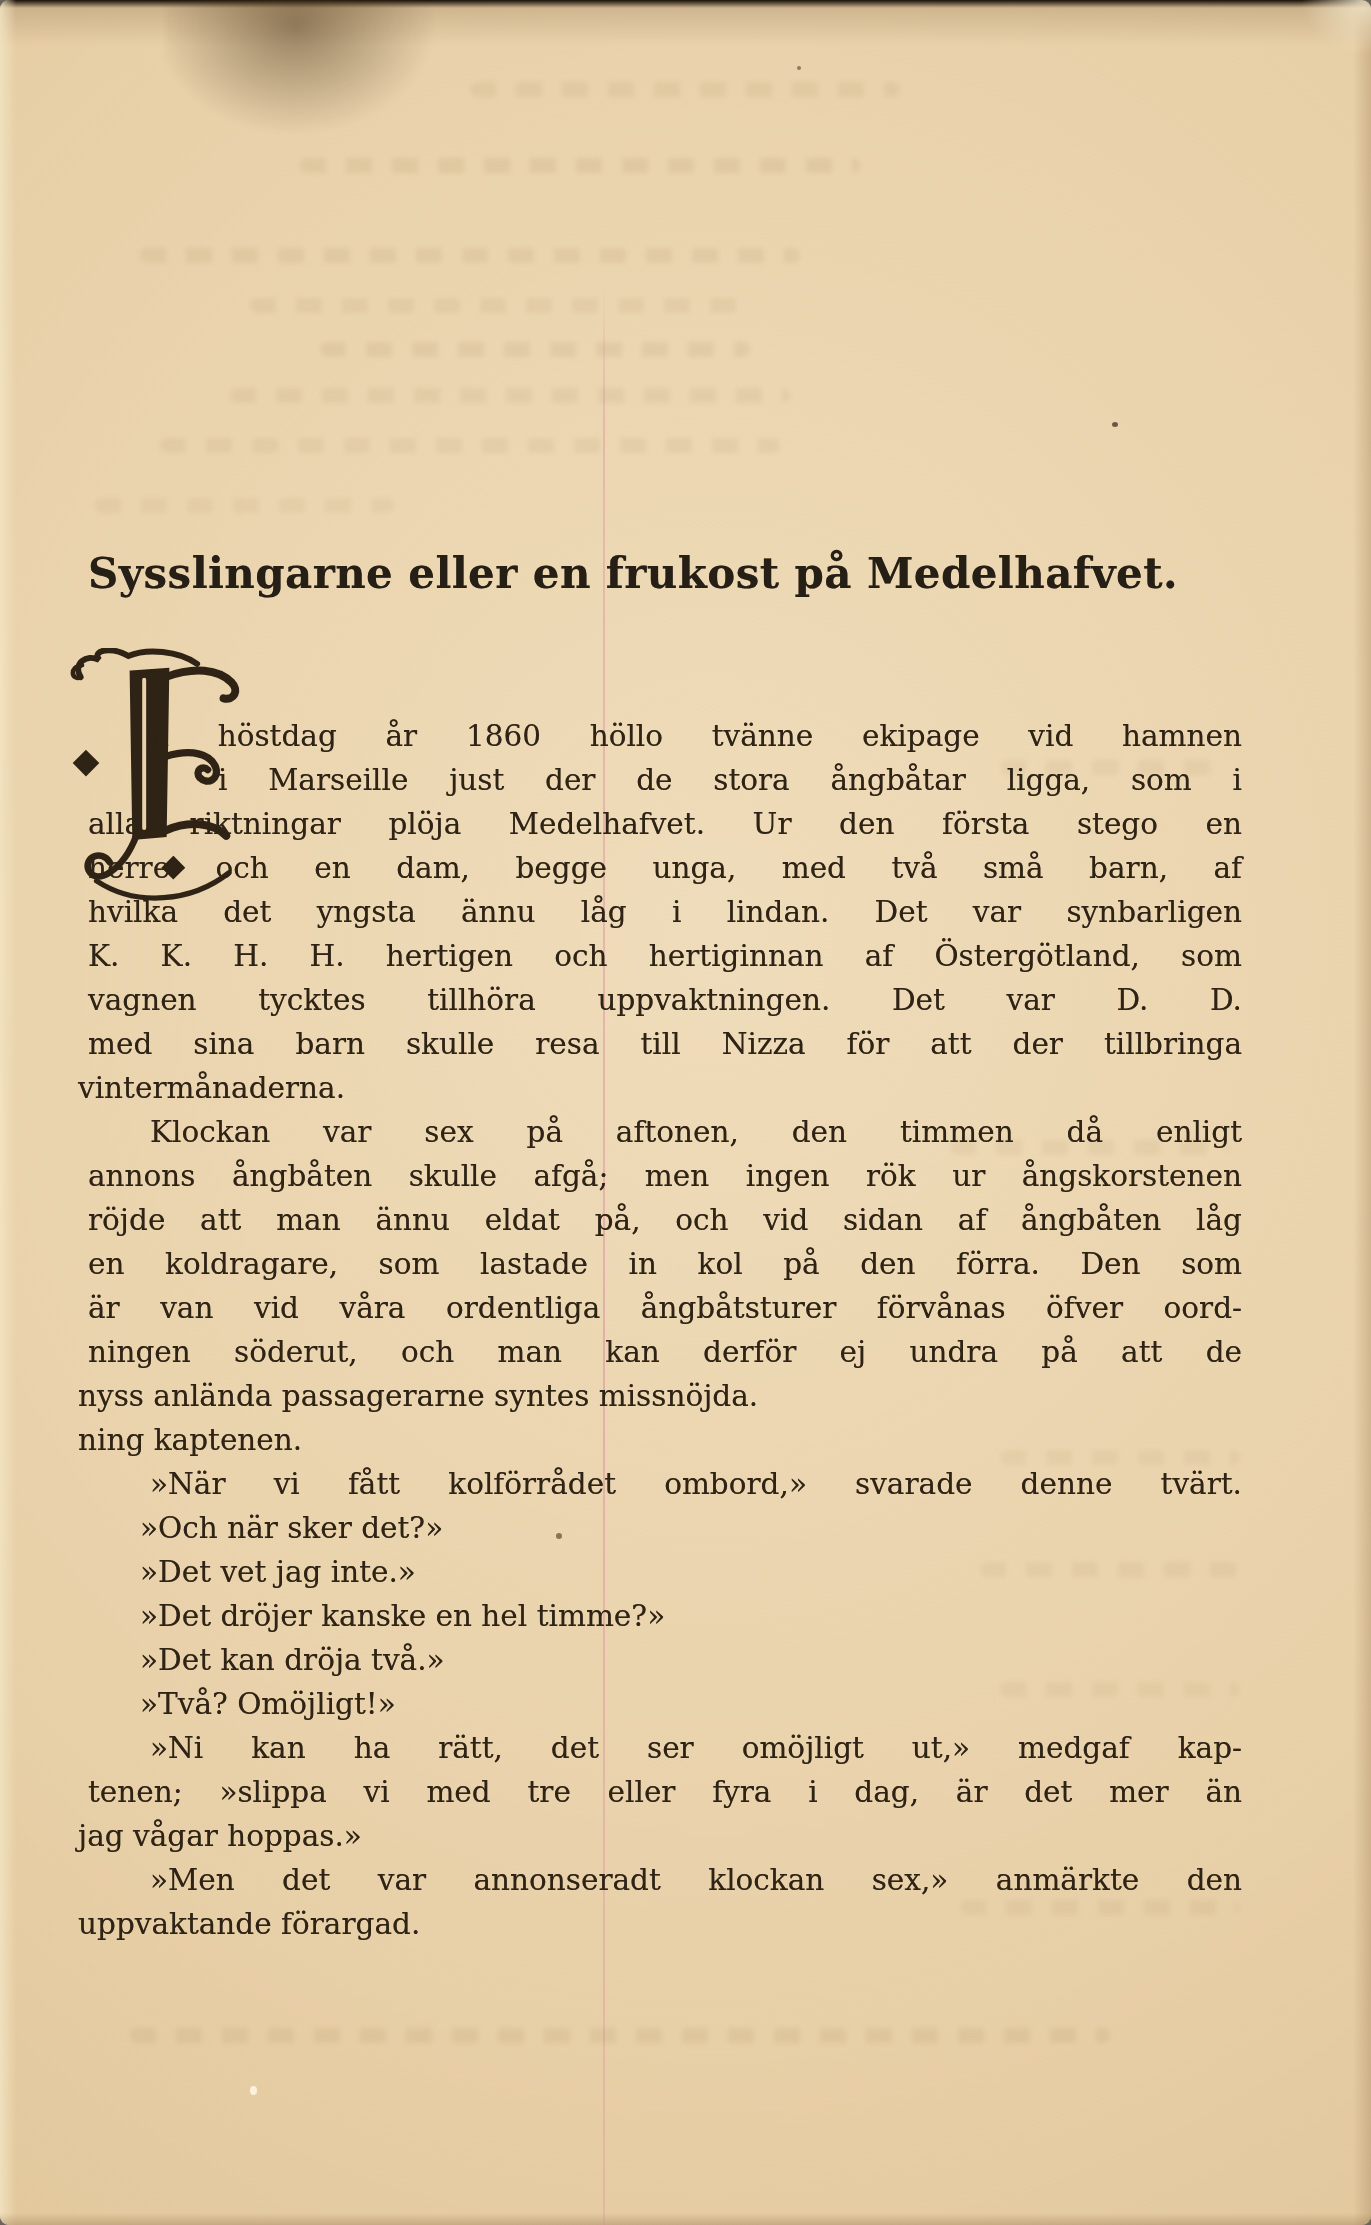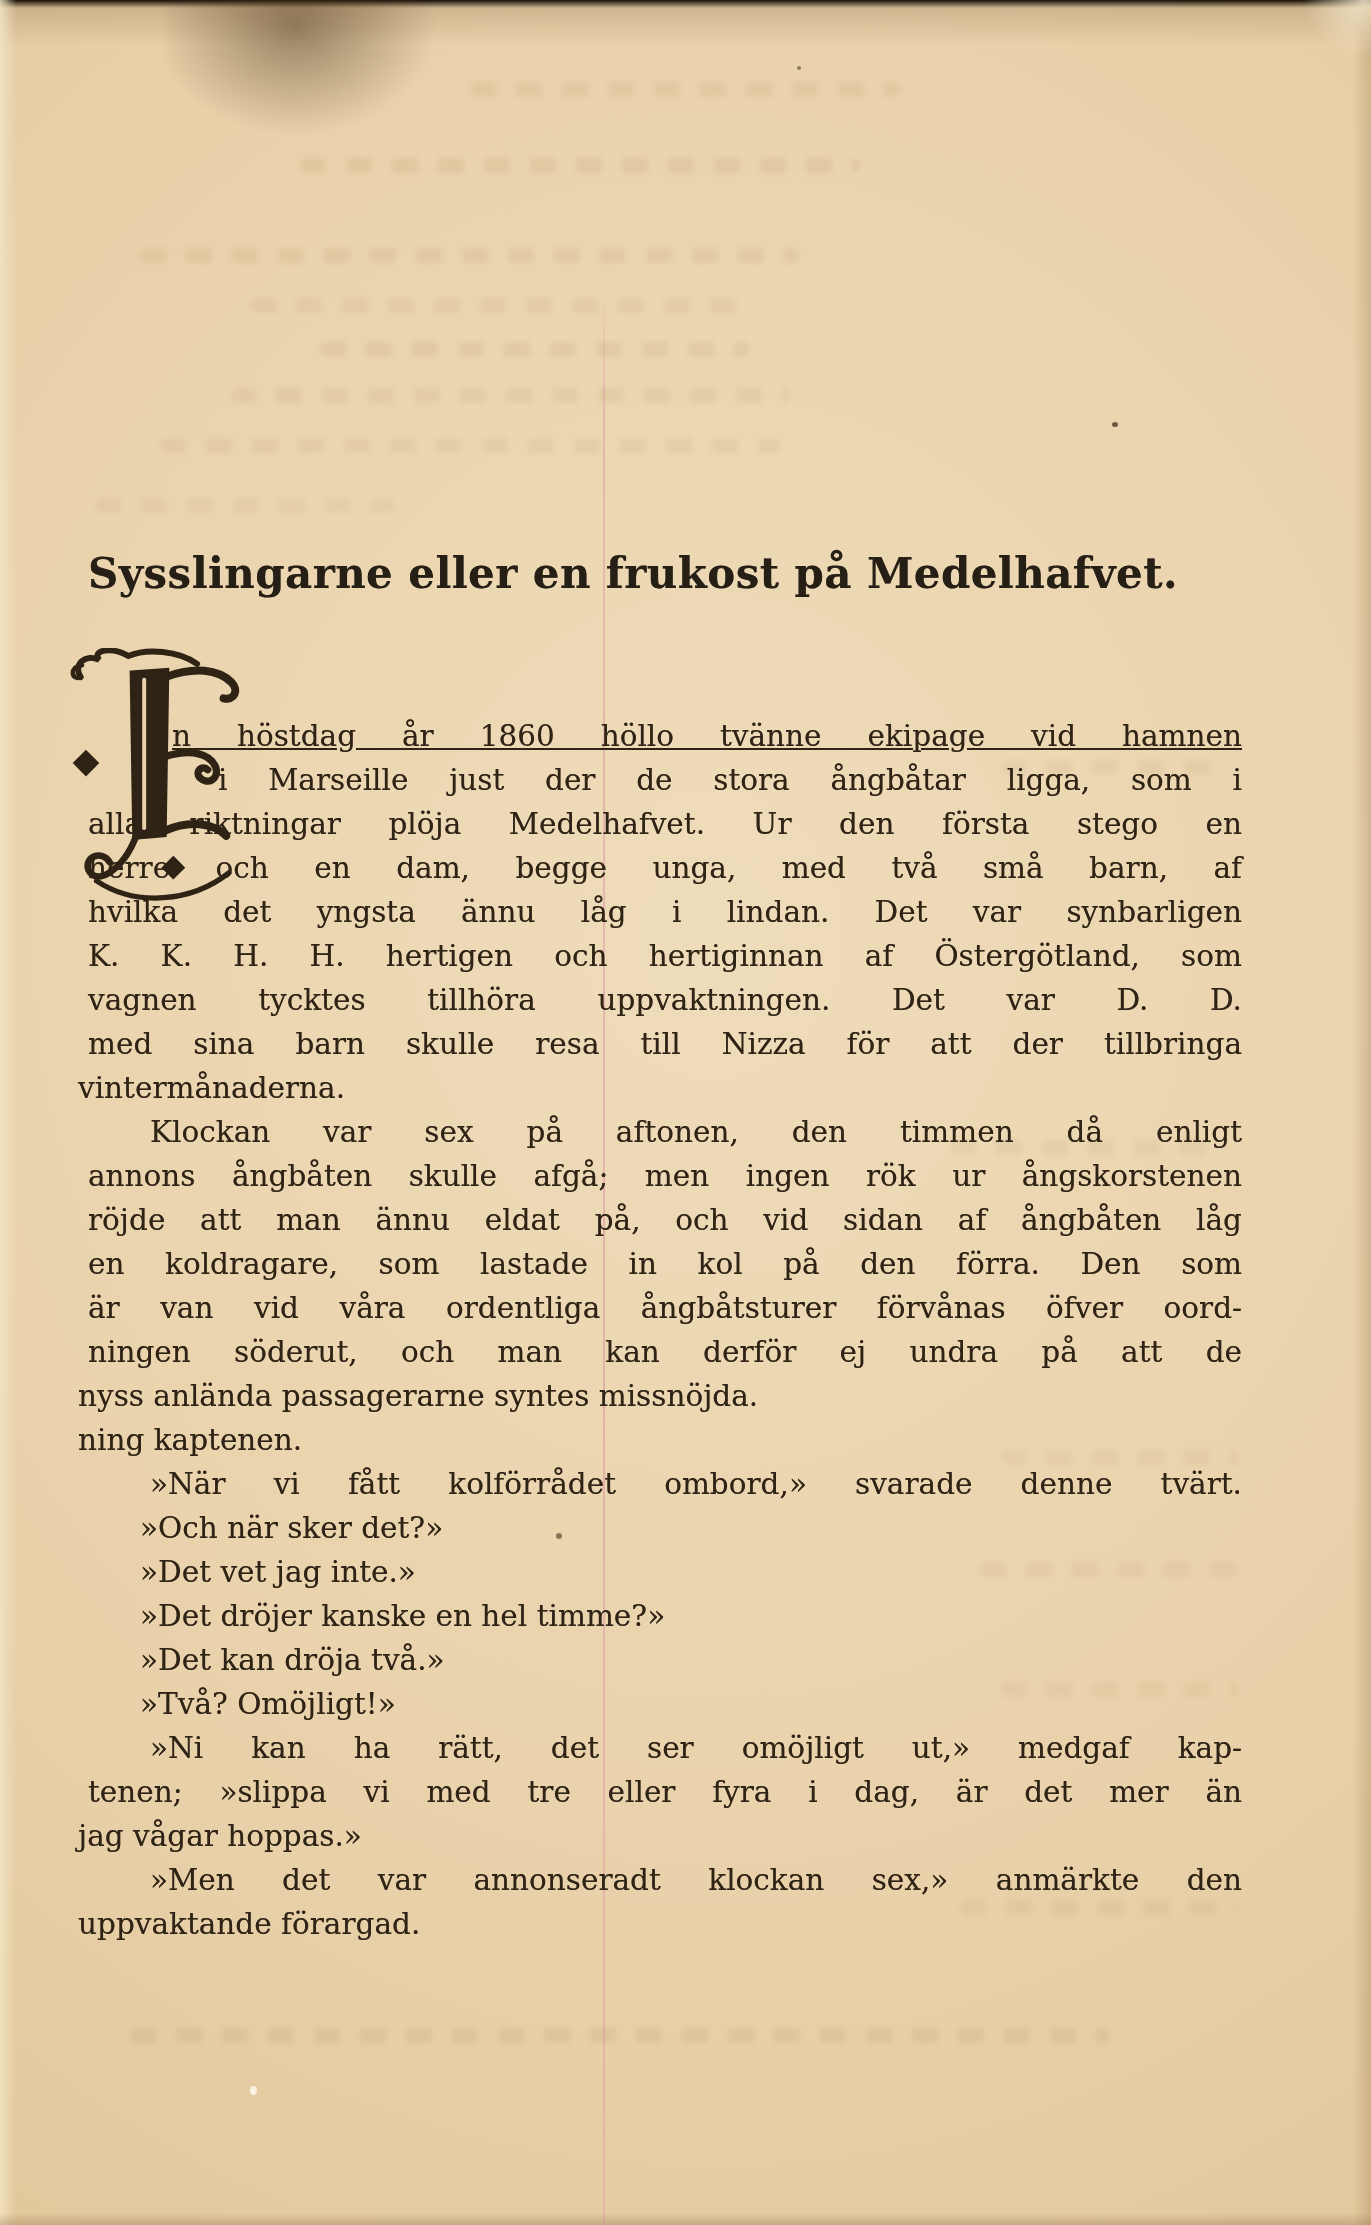--- a/index.html
+++ b/index.html
@@ -4,20 +4,21 @@
 <style>
   html,body{margin:0;padding:0;background:#6b645c;}
   .page{
     position:relative;
     width:1371px;height:2225px;
     margin:0 auto;
     overflow:hidden;
     background:radial-gradient(130% 90% at 52% 42%, #efdcba 0%, #e9d2ab 46%, #e2c79c 78%, #d7b98b 100%);
     font-family:"DejaVu Serif","Liberation Serif",serif;
     color:#2e2315;
+    border-radius:9px;
   }
   
   .top-edge{position:absolute;top:0;left:0;right:0;height:8px;
     background:linear-gradient(180deg,#171008 0%,rgba(23,16,8,.55) 45%,rgba(23,16,8,0) 100%);}
   .top-vignette{position:absolute;top:0;left:0;right:0;height:46px;
     background:linear-gradient(180deg,rgba(118,88,52,.28),rgba(118,88,52,0));}
   .smudge{position:absolute;left:165px;top:-10px;width:290px;height:160px;
     background:radial-gradient(ellipse at 45% 22%, rgba(70,48,24,.50), rgba(70,48,24,0) 62%);
     filter:blur(2px);}
   .edge-left{position:absolute;top:0;bottom:0;left:0;width:16px;
@@ -38,21 +39,21 @@
   .title{position:absolute;left:88px;top:549px;width:1180px;
     font-size:42px;font-weight:bold;letter-spacing:.4px;color:#261f16;
     text-shadow:0 0 .6px rgba(38,31,22,.55);white-space:nowrap;}
   .dropcap{position:absolute;left:62px;top:648px;width:212px;height:258px;}
   .body{position:absolute;left:78px;top:714px;width:1164px;
     font-size:29.5px;color:#2e2315;text-shadow:0 0 .5px rgba(46,35,21,.5);}
   .ln{height:44px;line-height:44px;overflow:visible;}
   .j{text-align:justify;text-align-last:justify;margin-left:10px;}
   .l{text-align:left;text-align-last:left;}
   .ind{padding-left:62px;}
-  .cap1{margin-left:94px;text-decoration:underline;}
+  .cap1{margin-left:72px;}
   .cap2{margin-left:140px;}
 </style>
 </head>
 <body>
 
 <div class="page">
 
   <div class="top-vignette"></div>
   <div class="top-edge"></div>
   <div class="smudge"></div>

